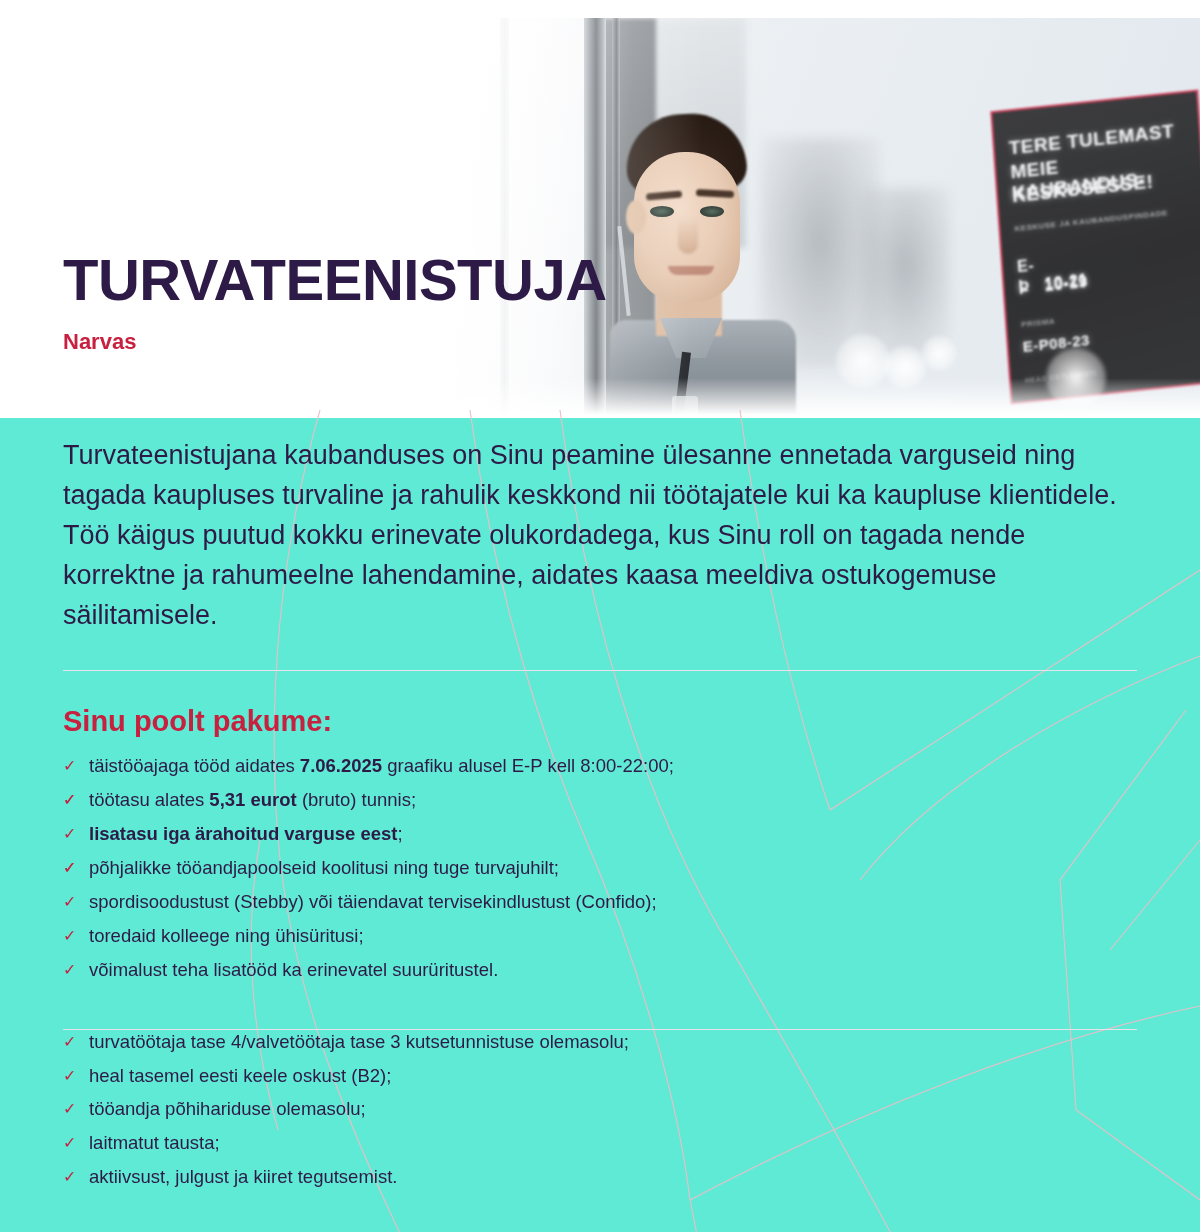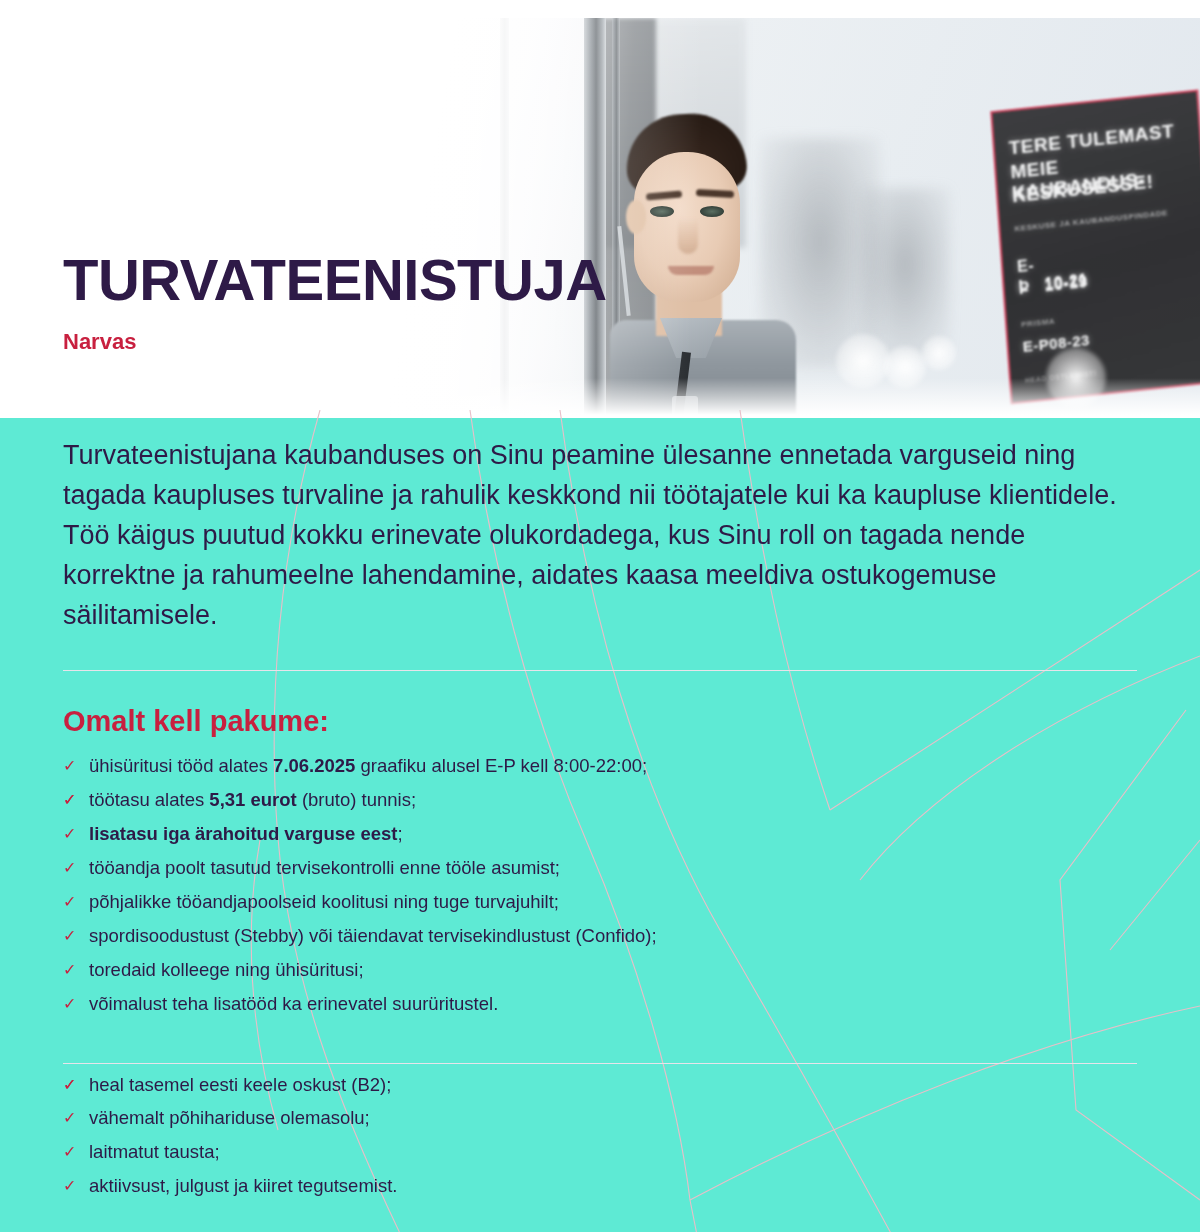--- a/index.html
+++ b/index.html
@@ -364,37 +364,37 @@
     <h1 class="headline">TURVATEENISTUJA</h1>
     <div class="sub-location">Narvas</div>
   </div>
 
   <div class="content">
 
     <p class="intro">Turvateenistujana kaubanduses on Sinu peamine ülesanne ennetada varguseid ning tagada kaupluses turvaline ja rahulik keskkond nii töötajatele kui ka kaupluse klientidele. Töö käigus puutud kokku erinevate olukordadega, kus Sinu roll on tagada nende korrektne ja rahumeelne lahendamine, aidates kaasa meeldiva ostukogemuse säilitamisele.</p>
 
     <div class="divider"></div>
 
-    <h2 class="section-title">Omalt kell pakume:</h2>
+    <h2 class="section-title">Sinu poolt pakume:</h2>
     <ul class="ticklist" id="offer-list">
-        <li><span class="tick">✓</span><span>ühisüritusi tööd alates </span><b>7.06.2025</b><span> graafiku alusel E-P kell 8:00-22:00;</span></li>
+        <li><span class="tick">✓</span><span>täistööajaga tööd aidates </span><b>7.06.2025</b><span> graafiku alusel E-P kell 8:00-22:00;</span></li>
         <li><span class="tick">✓</span></li>
         <li><span class="tick">✓</span><span>töötasu alates </span><b>5,31 eurot</b><span> (bruto) tunnis;</span></li>
         <li><span class="tick">✓</span><b>lisatasu iga ärahoitud varguse eest</b><span>;</span></li>
-        <li><span class="tick">✓</span><span>tööandja poolt tasutud tervisekontrolli enne tööle asumist;</span></li>
+        <li><span class="tick">✓</span></li>
         <li><span class="tick">✓</span><span>põhjalikke tööandjapoolseid koolitusi ning tuge turvajuhilt;</span></li>
         <li><span class="tick">✓</span><span>spordisoodustust (Stebby) või täiendavat tervisekindlustust (Confido);</span></li>
         <li><span class="tick">✓</span><span>toredaid kolleege ning ühisüritusi;</span></li>
         <li><span class="tick">✓</span><span>võimalust teha lisatööd ka erinevatel suurüritustel.</span></li>
       </ul>
 
     <div class="divider" style="margin-top:46px;"></div>
 
     <ul class="ticklist" id="expect-list">
-        <li><span class="tick">✓</span></li>
+        <li><span class="tick">✓</span><span>turvatöötaja tase 4/valvetöötaja tase 3 kutsetunnistuse olemasolu;</span></li>
         <li><span class="tick">✓</span><span>heal tasemel eesti keele oskust (B2);</span></li>
-        <li><span class="tick">✓</span><span>vähemalt põhihariduse olemasolu;</span></li>
+        <li><span class="tick">✓</span><span>tööandja põhihariduse olemasolu;</span></li>
         <li><span class="tick">✓</span><span>laitmatut tausta;</span></li>
         <li><span class="tick">✓</span><span>aktiivsust, julgust ja kiiret tegutsemist.</span></li>
       </ul>
 
   </div>
 </div>
 
 </body></html>

